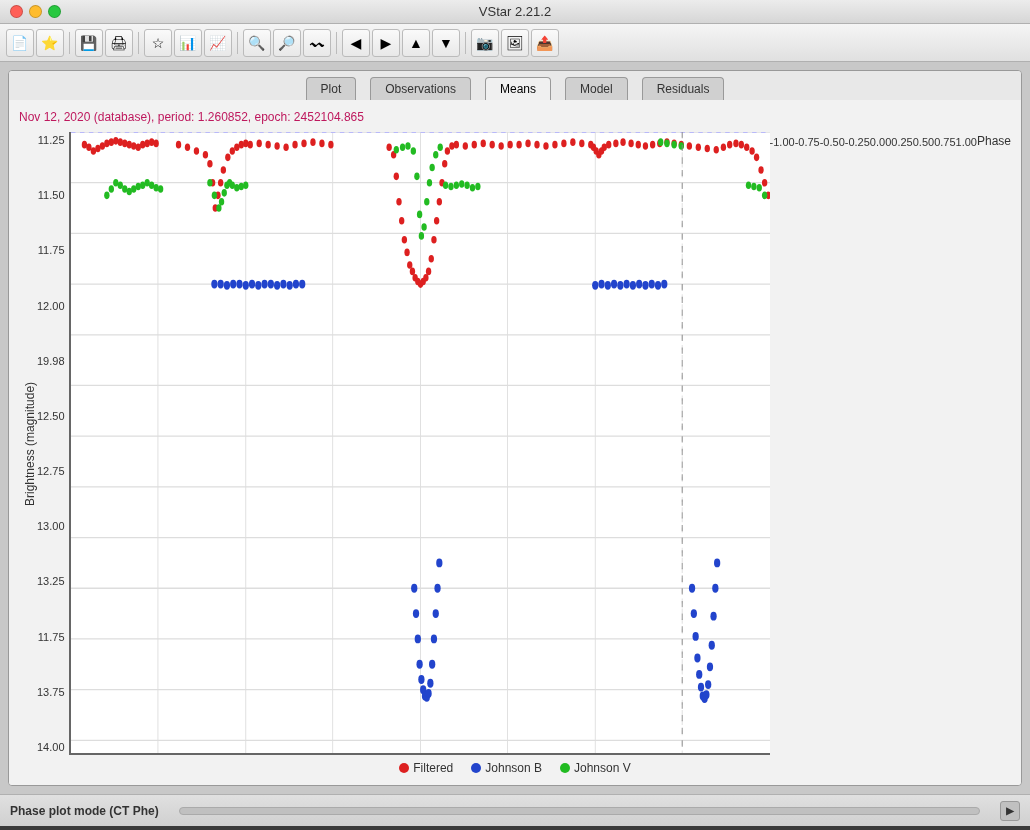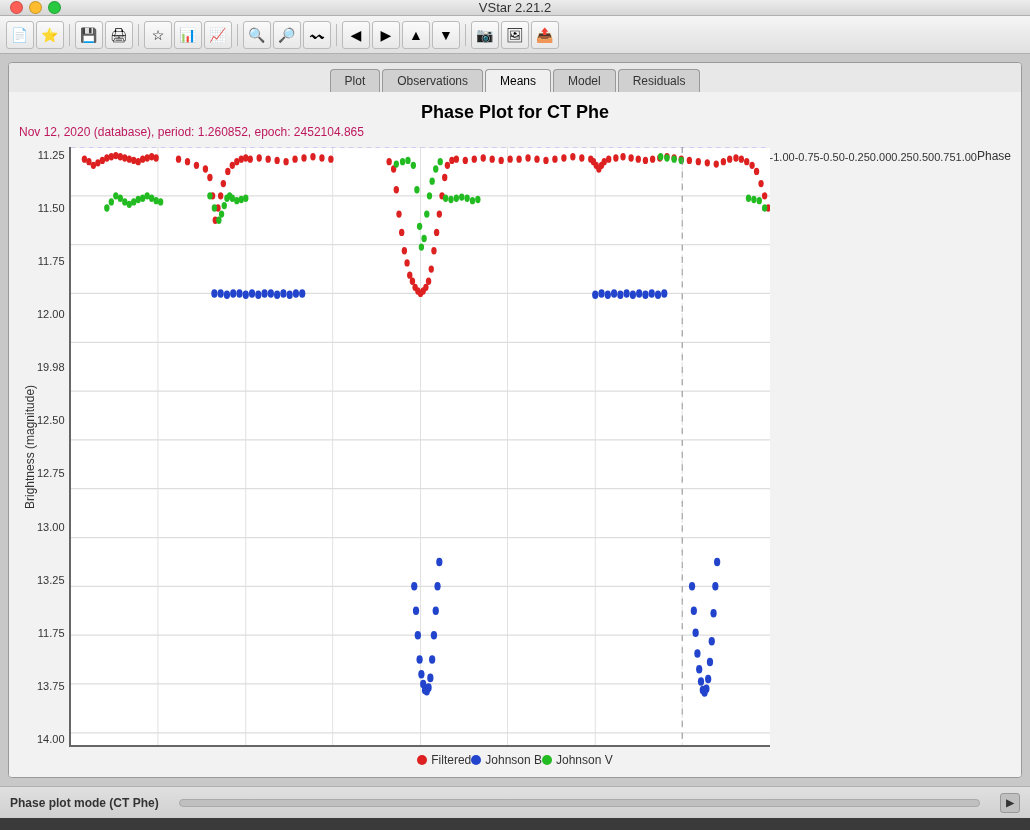--- a/index.html
+++ b/index.html
@@ -8,21 +8,21 @@
       font-family: -apple-system, 'Helvetica Neue', Arial, sans-serif;
       width: 1030px;
       height: 830px;
       overflow: hidden;
     }
 
     
     .titlebar {
       background: linear-gradient(to bottom, #ececec, #d6d6d6);
       border-bottom: 1px solid #b0b0b0;
-      height: 16px;
+      height: 24px;
       display: flex;
       align-items: center;
       justify-content: center;
       position: relative;
     }
     .titlebar-buttons {
       position: absolute;
       left: 10px;
       display: flex;
       gap: 6px;
@@ -91,21 +91,21 @@
       overflow: hidden;
     }
 
     
     .tabs {
       display: flex;
       align-items: flex-end;
       padding: 6px 0 0 0;
       justify-content: center;
       background: #e8e8e8;
-      gap: 2px;
+      gap: 14px;
     }
     .tab {
       padding: 4px 14px;
       font-size: 12px;
       border: 1px solid #999;
       border-bottom: none;
       border-radius: 4px 4px 0 0;
       cursor: pointer;
       background: #d0d0d0;
       color: #333;
@@ -186,20 +186,21 @@
     .x-label {
       text-align: center;
       font-size: 12px;
       color: #333;
       margin-top: 2px;
     }
 
     .legend {
       display: flex;
       justify-content: center;
+      gap: 18px;
       margin-top: 6px;
       font-size: 12px;
       color: #333;
     }
     .legend-item {
       display: flex;
       align-items: center;
       gap: 4px;
     }
     .legend-dot {
@@ -294,21 +295,20 @@
       </div>
       <div class="tab">
         <span>Model</span>
       </div>
       <div class="tab">
         <span>Residuals</span>
       </div>
     </div>
 
     <div class="chart-area">
-      <div class="chart-title">Phase Plot for CT Phe</div>
       <div class="chart-subtitle">Nov 12, 2020 (database), period: 1.260852, epoch: 2452104.865</div>
 
       <div class="chart-wrapper">
 
         <div class="y-axis-label">Brightness (magnitude)</div>
 
         <div style="display:flex; flex: 1; flex-direction: row; align-items: stretch;">
 
           <div style="display:flex; flex-direction: column; justify-content: space-between; padding-right: 4px; font-size: 11px; color: #333; text-align: right; padding-bottom: 2px; padding-top: 2px; gap: 36px;">
             <span>11.25</span>

